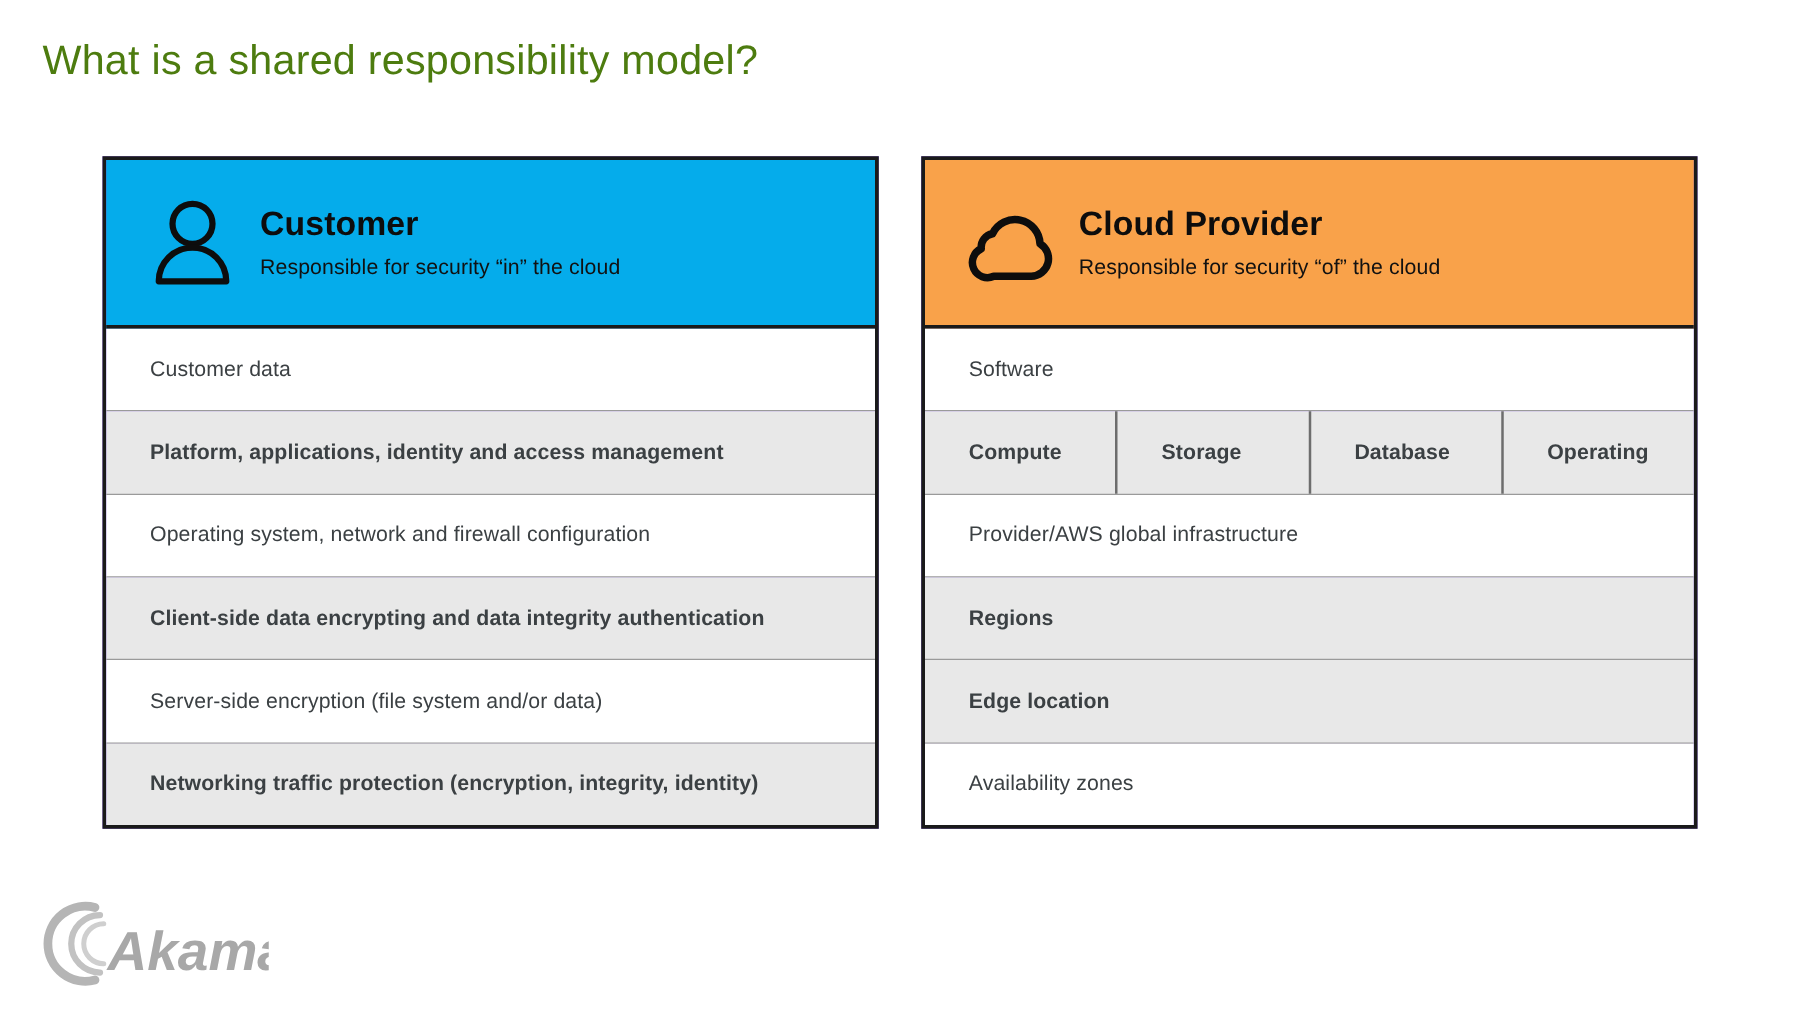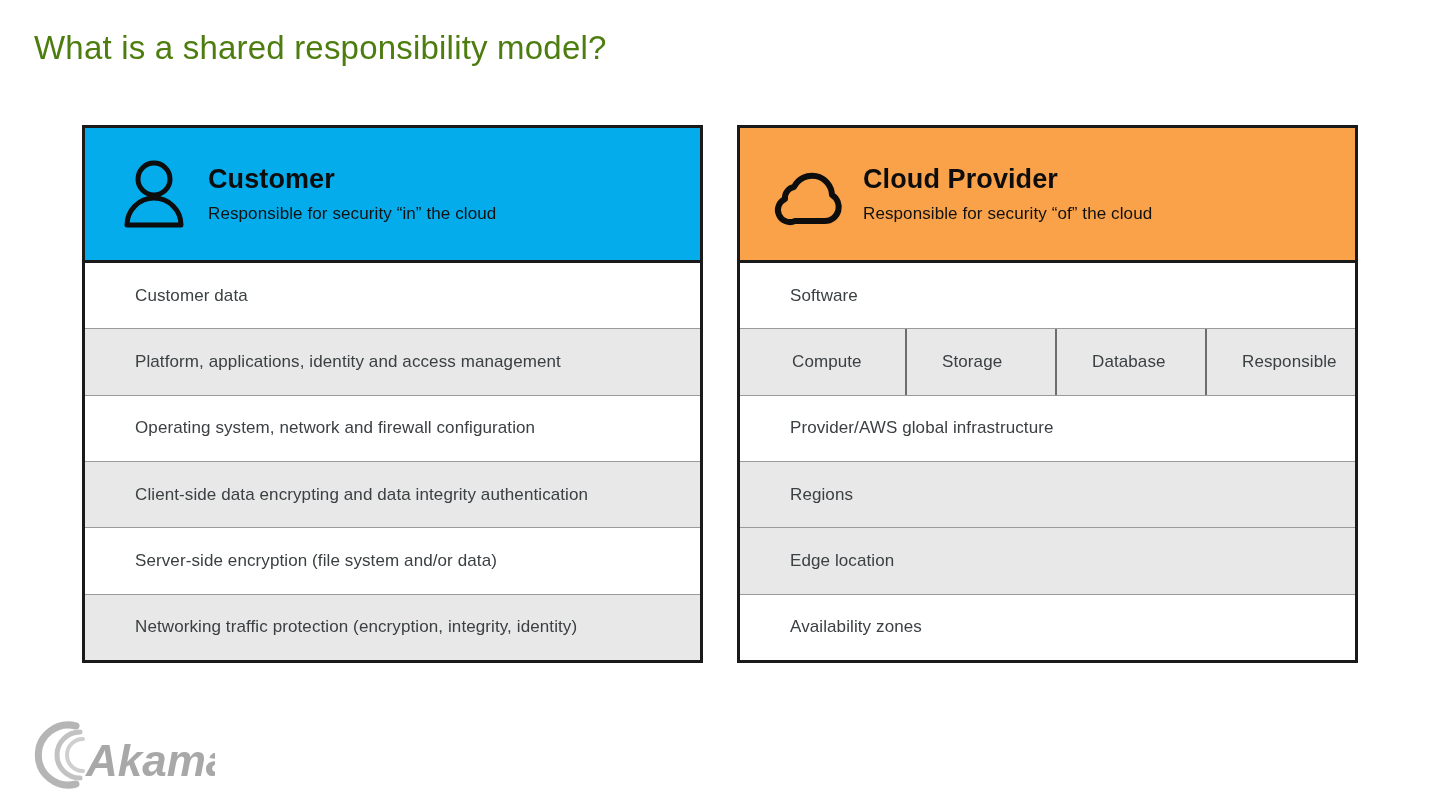--- a/index.html
+++ b/index.html
@@ -90,33 +90,33 @@
   .rows {
     flex: 1 1 auto;
     display: flex;
     flex-direction: column;
   }
   .row {
     flex: 1 1 0;
     display: flex;
     align-items: center;
     box-sizing: border-box;
-    padding-left: 50px;
+    padding-left: 35px;
     font-size: 17px;
     color: #3b4043;
     letter-spacing: 0.1px;
     border-bottom: 1px solid #9a9a9a;
     background: #ffffff;
   }
   .row:last-child { border-bottom: none; }
-  .row.alt { background: #e8e8e8; }
+  .row.alt { background: #e8e8e8; font-weight: bold; }
 
   
   .row.split {
-    padding-left: 17px;
+    padding-left: 0;
     align-items: stretch;
   }
   .split-cell {
     flex: 1 1 0;
     display: flex;
     align-items: center;
     padding-left: 35px;
     box-sizing: border-box;
     border-right: 2px solid #6d6d6d;
     font-size: 17px;
@@ -177,21 +177,21 @@
       <div class="header-sub">Responsible for security “of” the cloud</div>
     </div>
   </div>
 
   <div class="rows">
     <div class="row">Software</div>
     <div class="row alt split">
       <div class="split-cell">Compute</div>
       <div class="split-cell">Storage</div>
       <div class="split-cell">Database</div>
-      <div class="split-cell">Responsible</div>
+      <div class="split-cell">Operating</div>
     </div>
     <div class="row">Provider/AWS global infrastructure</div>
     <div class="row alt">Regions</div>
     <div class="row alt">Edge location</div>
     <div class="row">Availability zones</div>
   </div>
 </div>
 
 <div id="akamai-logo">
   <svg width="185" height="72" viewBox="0 0 185 72" aria-hidden="true">

